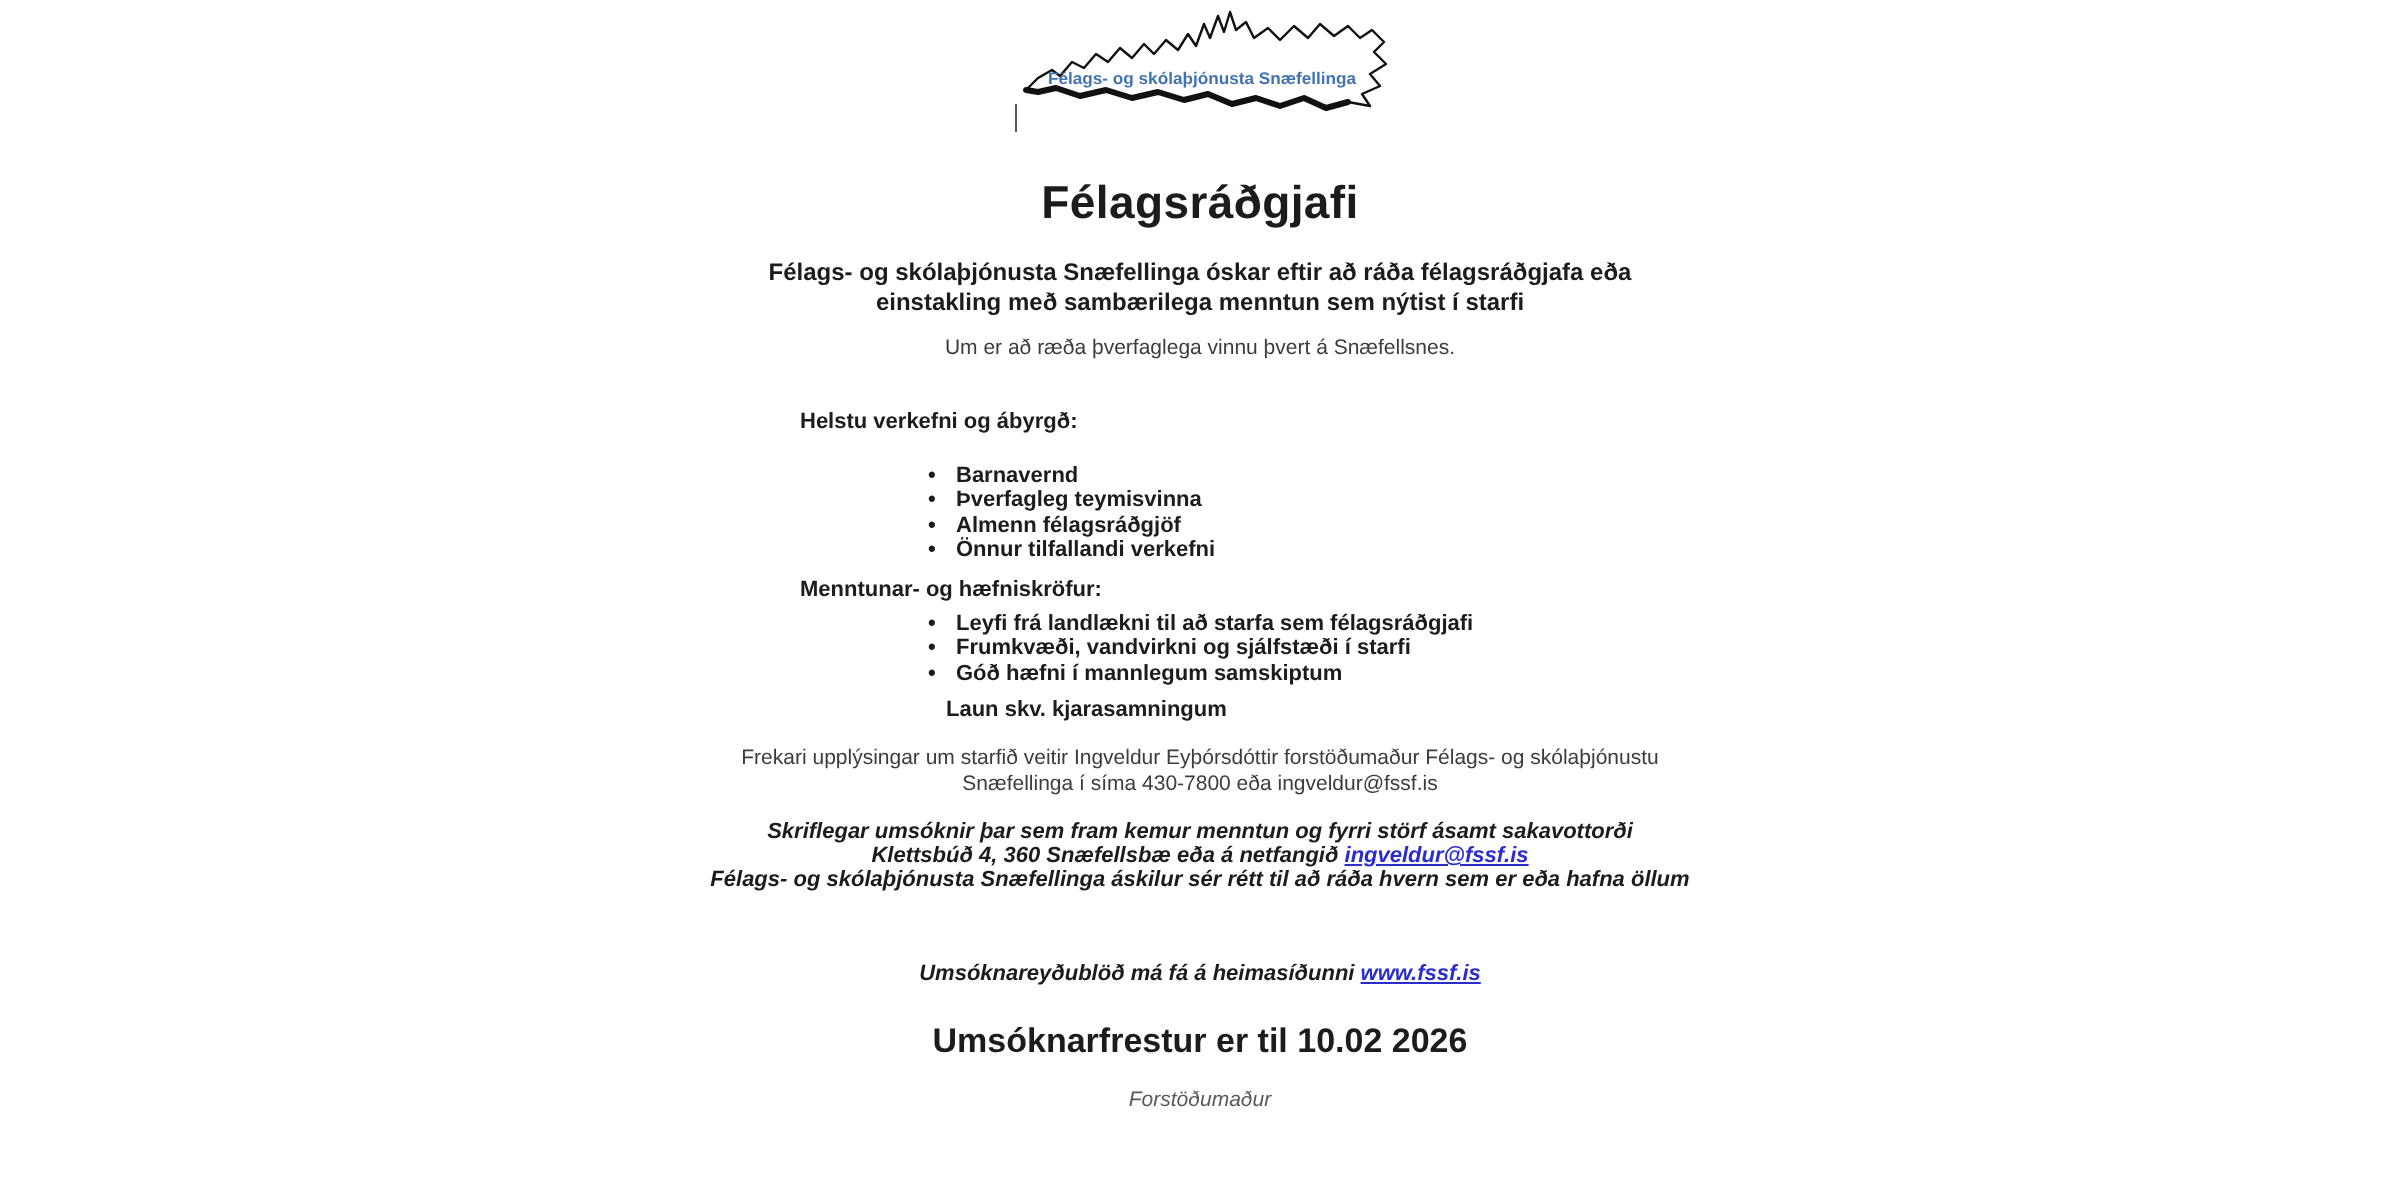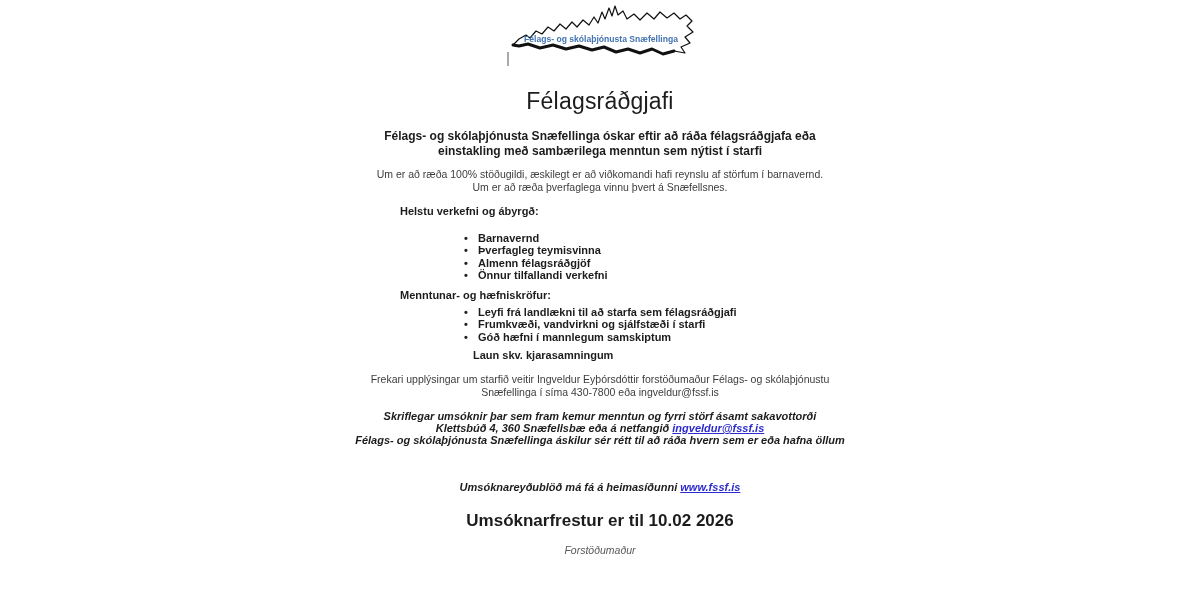--- a/index.html
+++ b/index.html
@@ -5,21 +5,21 @@
   html,body{margin:0;padding:0;}
   body{
     width:1200px;height:600px;background:#ffffff;position:relative;
     font-family:"Liberation Sans", sans-serif;color:#1c1c1c;overflow:hidden;
   }
   .center{position:absolute;left:0;width:1200px;text-align:center;}
   
   .logo{position:absolute;left:503px;top:4px;width:196px;height:66px;}
   .logo svg{display:block;width:100%;height:100%;}
   
-  .job-title{top:88px;font-size:23px;font-weight:normal;letter-spacing:.2px;}
+  .job-title{top:88px;font-size:23px;font-weight:bold;letter-spacing:.2px;}
   .job-subtitle{top:129px;font-size:12px;font-weight:bold;line-height:14.5px;}
   .intro{top:168px;font-size:10.5px;color:#3c3c3c;line-height:13px;}
   
   .sec-heading{position:absolute;left:400px;font-size:11px;font-weight:bold;}
   .tasks-heading{top:205px;}
   .req-heading{top:289px;}
   ul.bullets{position:absolute;left:460px;margin:4px;padding:0;list-style:none;}
   .tasks-list{top:228px;}
   .req-list{top:302px;}
   ul.bullets li{font-size:11px;font-weight:bold;line-height:12.3px;white-space:nowrap;}
@@ -53,21 +53,20 @@
 </div>
 
 <div class="center job-title">Félagsráðgjafi</div>
 
 <div class="center job-subtitle">
   <div>Félags- og skólaþjónusta Snæfellinga óskar eftir að ráða félagsráðgjafa eða</div>
   <div>einstakling með sambærilega menntun sem nýtist í starfi</div>
 </div>
 
 <div class="center intro">
-  <div>Um  er að ræða 100% stöðugildi, æskilegt er að viðkomandi hafi reynslu af störfum í barnavernd.</div>
   <div>Um er að ræða þverfaglega vinnu þvert á Snæfellsnes.</div>
 </div>
 
 <div class="sec-heading tasks-heading">Helstu verkefni og ábyrgð:</div>
 <ul class="bullets tasks-list">
   <li>Barnavernd</li>
   <li>Þverfagleg teymisvinna</li>
   <li>Almenn félagsráðgjöf</li>
   <li>Önnur tilfallandi verkefni</li>
 </ul>

